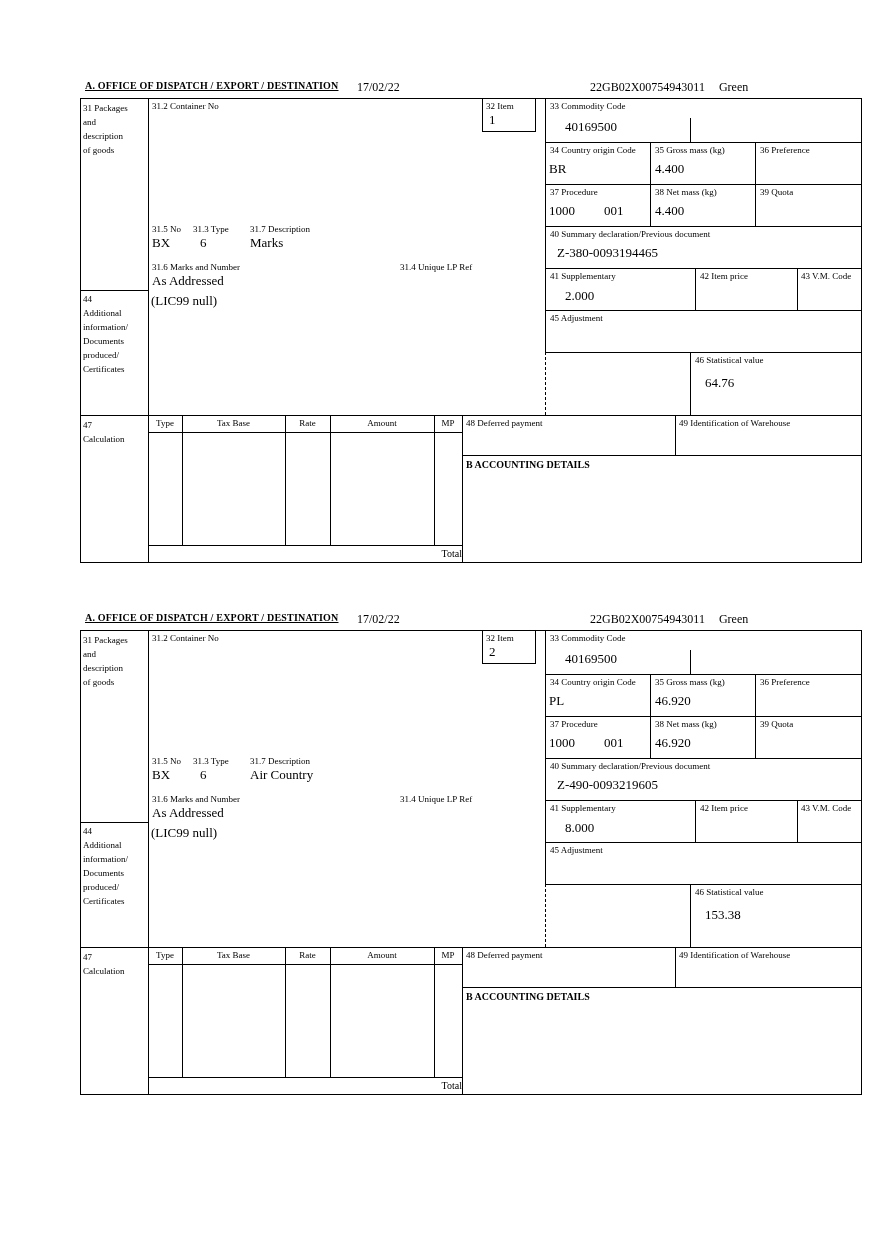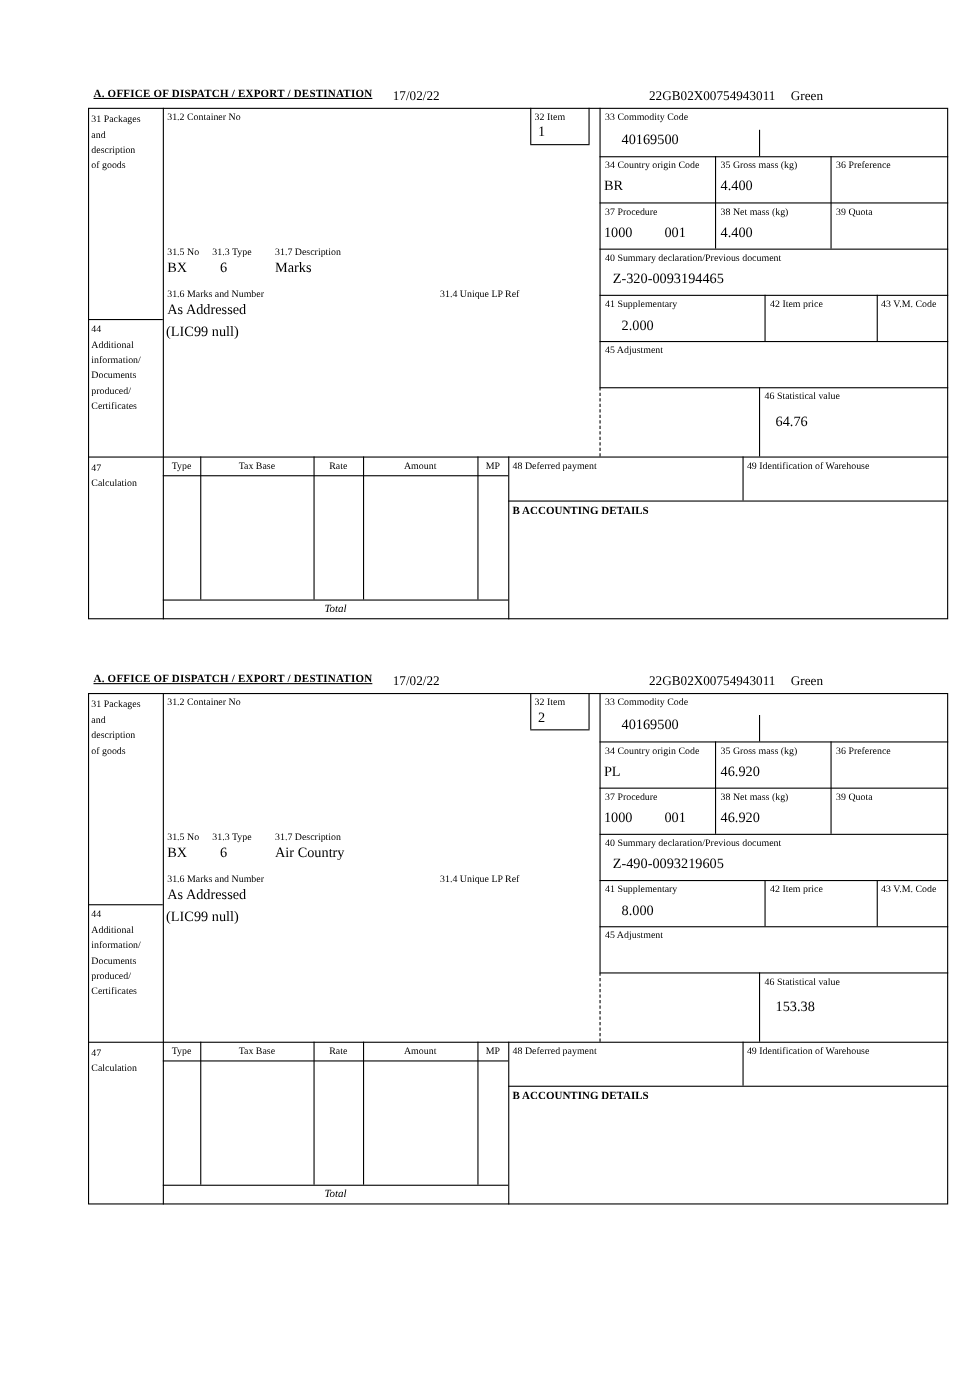--- a/index.html
+++ b/index.html
@@ -10,21 +10,21 @@
   .outer { position:absolute; left:80px; top:18px; width:782px; height:465px; border:1px solid #000; }
   .ln { position:absolute; background:#000; }
   .lnd { position:absolute; width:0; border-left:1px dashed #000; }
   .hdr-title { position:absolute; font-size:10px; font-weight:bold; text-decoration:underline; white-space:nowrap; letter-spacing:.2px; }
   .hdr-txt { position:absolute; font-size:12px; white-space:nowrap; }
   .lbl { position:absolute; font-size:9px; line-height:11px; white-space:nowrap; }
   .wrap { white-space:pre-line; line-height:14px; }
   .val { position:absolute; font-size:13px; white-space:nowrap; }
   .th { position:absolute; font-size:9px; text-align:center; }
   .bhdr { position:absolute; font-size:10px; font-weight:bold; white-space:nowrap; }
-  .total { position:absolute; font-size:10px; text-align:center;font-style:italic; }
+  .total { position:absolute; font-size:10px; text-align:right; }
 </style>
 </head>
 <body>
 
 <div class="page">
 
   <div class="sec" style="top:80px">
     <div class="hdr-title" style="left:85px;top:0">A.  OFFICE OF DISPATCH / EXPORT / DESTINATION</div>
     <div class="hdr-txt" style="left:357px;top:0">17/02/22</div>
     <div class="hdr-txt" style="left:590px;top:0">
@@ -82,21 +82,21 @@
     <div class="lbl" style="left:655px;top:107px">38 Net mass (kg)</div>
     <div class="val" style="left:655px;top:123px">4.400</div>
     <div class="lbl" style="left:760px;top:107px">39 Quota</div>
     <div class="lbl" style="left:152px;top:144px">31.5 No</div>
     <div class="lbl" style="left:193px;top:144px">31.3 Type</div>
     <div class="lbl" style="left:250px;top:144px">31.7 Description</div>
     <div class="val" style="left:152px;top:155px">BX</div>
     <div class="val" style="left:200px;top:155px">6</div>
     <div class="val" style="left:250px;top:155px">Marks</div>
     <div class="lbl" style="left:550px;top:149px">40 Summary declaration/Previous document</div>
-    <div class="val" style="left:557px;top:165px">Z-320-0093194465</div>
+    <div class="val" style="left:557px;top:165px">Z-380-0093194465</div>
     <div class="lbl" style="left:152px;top:182px">31.6 Marks and Number</div>
     <div class="lbl" style="left:400px;top:182px">31.4 Unique LP Ref</div>
     <div class="val" style="left:152px;top:193px">As Addressed</div>
     <div class="lbl" style="left:550px;top:191px">41 Supplementary</div>
     <div class="val" style="left:565px;top:208px">2.000</div>
     <div class="lbl" style="left:700px;top:191px">42 Item price</div>
     <div class="lbl" style="left:801px;top:191px">43 V.M. Code</div>
     <div class="lbl wrap" style="left:83px;top:212px;width:62px">44
 Additional
 information/

